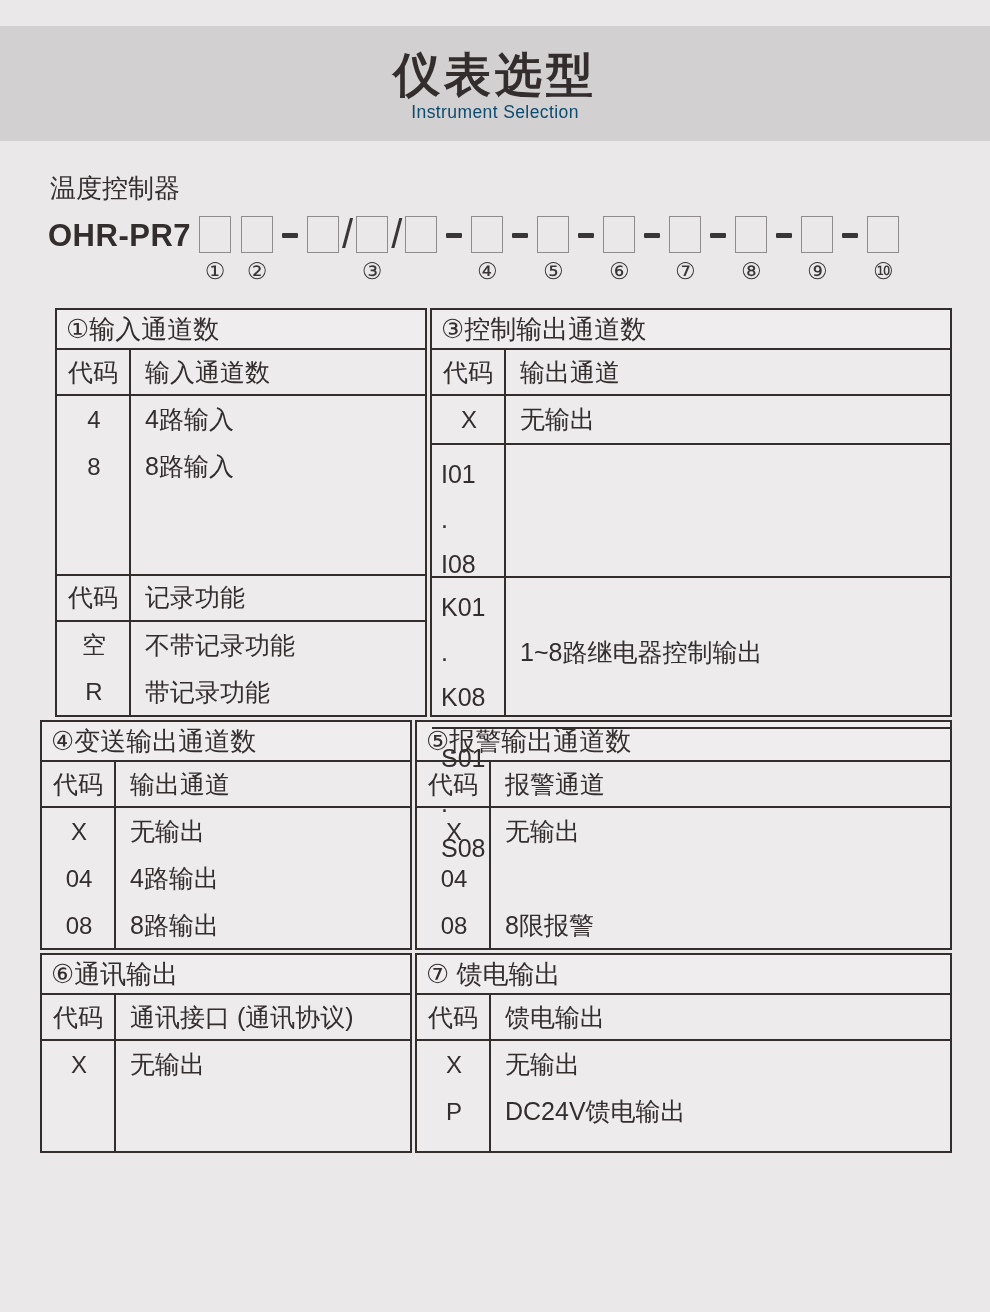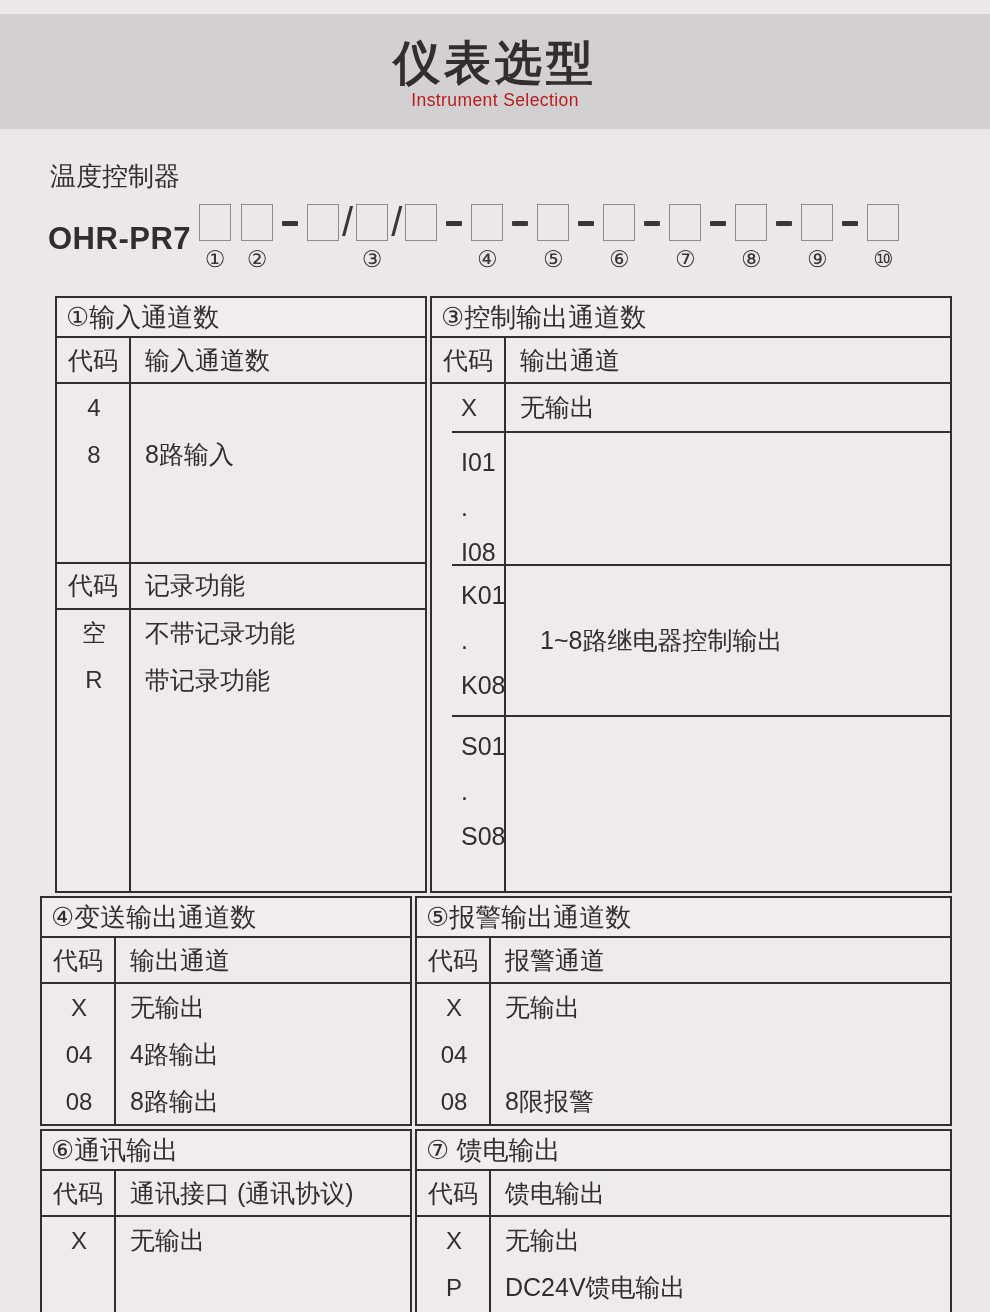--- a/index.html
+++ b/index.html
@@ -9,61 +9,61 @@
     --bandbg:#d2d0d1;      
     --tblbg:#edebec;       
     --boxline:#8f8b8c;     
   }
   *{margin:0;padding:0;box-sizing:border-box;}
   html,body{background:#e8e6e7;}
   body{font-family:"Liberation Sans","DejaVu Sans",sans-serif;color:var(--txt);}
   .page{position:relative;width:990px;height:1312px;overflow:hidden;background:var(--pagebg);}
 
   
-  .header-band{margin-top:14px;height:115px;background:var(--bandbg);
+  .header-band{margin-top:26px;height:115px;background:var(--bandbg);
     display:flex;flex-direction:column;align-items:center;justify-content:center;padding-top:4px;}
   .page-title{font-size:47px;font-weight:bold;letter-spacing:4px;line-height:54px;}
-  .page-subtitle{font-size:17.5px;color:#b91c1c;letter-spacing:.4px;margin-top:0px;}
+  .page-subtitle{font-size:17.5px;color:#0c4a6e;letter-spacing:.4px;margin-top:0px;}
 
   
   .product-name{margin:30px 0 0 50px;font-size:26px;line-height:34px;}
-  .model-line{margin:11px 0 0 48px;display:flex;align-items:center;}
+  .model-line{margin:11px 0 0 48px;display:flex;align-items:flex-start;}
   .model-prefix{font-size:31px;font-weight:bold;letter-spacing:.5px;line-height:40px;margin-right:3px;white-space:nowrap;}
   .mgroup{display:flex;flex-direction:column;align-items:center;margin:0 5px;}
   .mboxes{display:flex;align-items:center;}
   .mbox{width:32px;height:37px;border:1.8px solid var(--boxline);background:transparent;flex:none;}
   .slash{font-size:40px;line-height:37px;font-weight:300;padding:0 3px;color:#3a3536;}
   .dash{width:16px;height:5px;background:#3a3536;margin:17px 4px 0 4px;flex:none;border-radius:1px;}
   .mlabel{margin-top:4px;font-size:23px;line-height:28px;color:#3a3536;}
 
   
   .tables-wrap{margin:23px 0 0 40px;width:912px;}
   .band{display:flex;gap:3px;}
   .band + .band{margin-top:3px;}
-  .band1{height:597px;padding-left:15px;}
+  .band1{height:409px;padding-left:15px;}
   .band2{height:230px;}
   .band3{height:200px;}
   .colL{width:372px;display:flex;flex-direction:column;flex:none;}
   .colR{flex:1;display:flex;flex-direction:column;}
   .subtable{border:2.5px solid var(--bc);background:var(--tblbg);display:flex;flex-direction:column;min-height:0;}
   #t1{height:268px;flex:none;}
   #t2{flex:1;margin-top:-2.5px;}
   #t3,#t4,#t5,#t6,#t7{flex:1;}
 
   .sec-title{flex:none;height:40px;line-height:38px;padding-left:9px;font-size:26px;
     border-bottom:2.5px solid var(--bc);background:#efedee;white-space:nowrap;overflow:hidden;}
   .thead{flex:none;display:flex;height:46px;border-bottom:2px solid var(--bc);}
   .cell{display:flex;align-items:center;}
   .cell.code{width:74px;flex:none;justify-content:center;font-size:24px;}
   .thead .cell.code{border-right:2px solid var(--bc);font-size:25px;}
   .cell.desc{flex:1;padding-left:14px;font-size:25px;}
   .tbody{flex:1;display:flex;flex-direction:column;position:relative;min-height:0;}
   .tbody::before{content:"";position:absolute;left:72px;top:0;bottom:0;width:2px;background:var(--bc);}
   .row{display:flex;flex:none;height:47px;}
-  #t3 .row + .row{border-top:2px solid var(--bc);margin-left:20px;}
+  #t3 .row + .row{border-top:2px solid var(--bc);}
   #t3 .row:nth-child(1){height:47px;}
   #t3 .row:nth-child(2){height:133px;}
   #t3 .row:nth-child(3){height:151px;}
   #t3 .row:nth-child(4){height:auto;flex:1;}
   .cell.code.multi{display:block;text-align:left;padding:7px 0 0 9px;line-height:45px;white-space:pre-line;font-size:25px;}
   .cell.desc.multi{white-space:pre-line;line-height:51px;}
 </style>
 </head>
 <body>
 
@@ -160,20 +160,21 @@
       <div class="colL">
         <div class="subtable" id="t1">
             <div class="sec-title">①输入通道数</div>
             <div class="thead">
               <div class="cell code">代码</div>
               <div class="cell desc">输入通道数</div>
             </div>
             <div class="tbody">
               <div class="row">
                 <div class="cell code">4</div>
+                <div class="cell desc">4路输入</div>
               </div>
               <div class="row">
                 <div class="cell code">8</div>
                 <div class="cell desc">8路输入</div>
               </div>
             </div>
           </div>
         <div class="subtable" id="t2">
             <div class="thead">
               <div class="cell code">代码</div>

